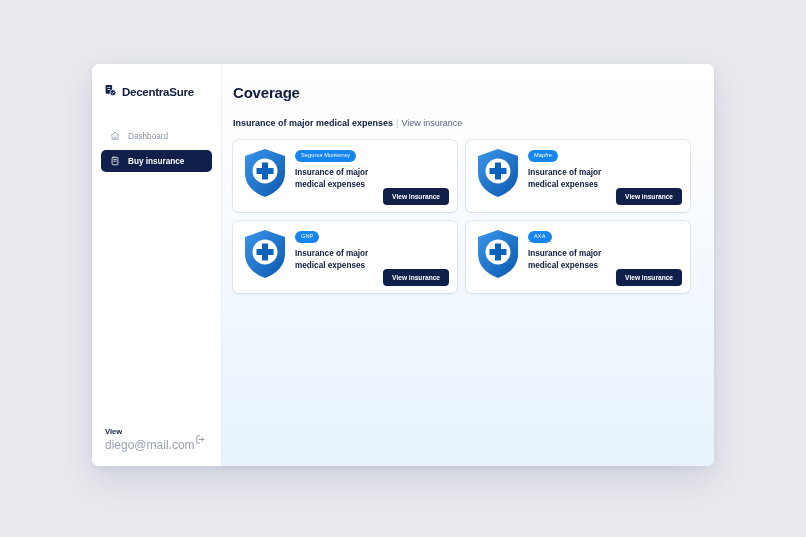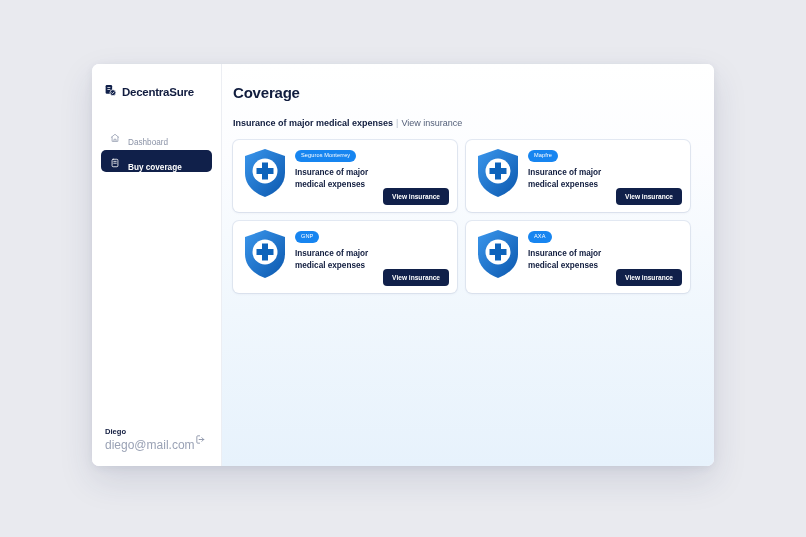--- a/index.html
+++ b/index.html
@@ -56,21 +56,21 @@
     font-weight: bold;
     color: #111c3f;
     letter-spacing: -0.25px;
     white-space: nowrap;
   }
 
   .nav { display: flex; flex-direction: column; gap: 3px; }
 
   .nav-item {
     display: flex;
-    align-items: flex-end;
+    align-items: center;
     gap: 8px;
     height: 22px;
     padding: 0 9px;
     border-radius: 5px;
     cursor: pointer;
   }
   .nav-item .nav-label {
     font-size: 8.2px;
     color: #8b93a7;
     white-space: nowrap;
@@ -236,30 +236,30 @@
       </div>
 
       <div class="nav-item active">
         <span>
           <svg width="10" height="10" viewBox="0 0 24 24" fill="none" stroke="#ffffff" stroke-width="2" stroke-linecap="round" stroke-linejoin="round">
             <rect x="5" y="3" width="14" height="18" rx="2.5"></rect>
             <path d="M9 8h6"></path>
             <path d="M9 12.5h6"></path>
           </svg>
         </span>
-        <span class="nav-label">Buy coverage</span>
+        <span class="nav-label">Buy insurance</span>
       </div>
 
     </nav>
 
     <div class="spacer"></div>
 
     <div class="user-box">
       <div class="user-text">
-        <div class="user-name">Diego</div>
+        <div class="user-name">View</div>
         <div class="user-email">diego@mail.com</div>
       </div>
       <div class="logout-btn">
         <span>
           <svg width="11" height="11" viewBox="0 0 24 24" fill="none" stroke="#8b93a7" stroke-width="2" stroke-linecap="round" stroke-linejoin="round">
             <path d="M10 4H6a2 2 0 0 0-2 2v12a2 2 0 0 0 2 2h4"></path>
             <path d="M15 8l4 4-4 4"></path>
             <path d="M19 12H9"></path>
           </svg>
         </span>

